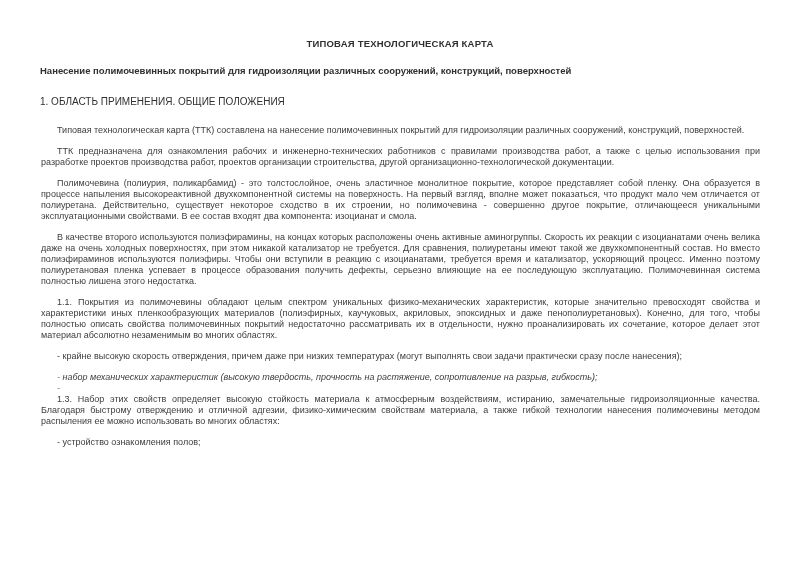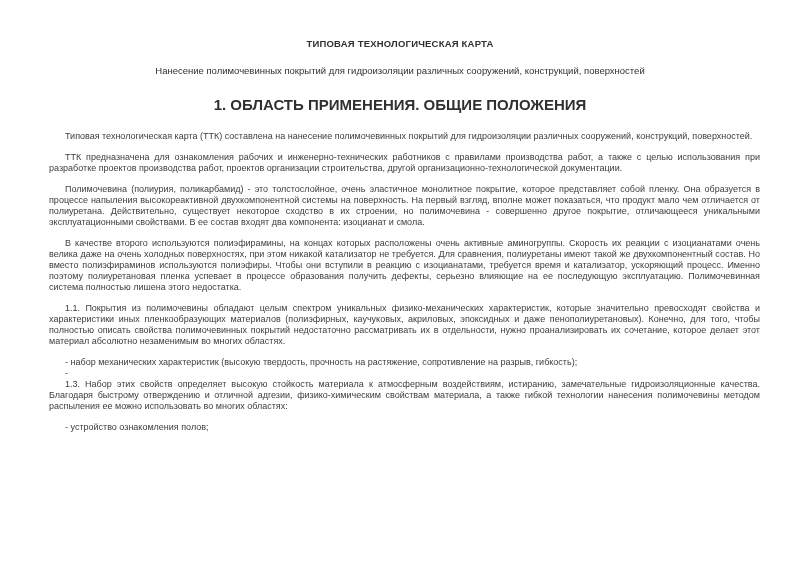--- a/index.html
+++ b/index.html
@@ -20,56 +20,56 @@
   }
   .doc-title {
     text-align: center;
     font-weight: bold;
     font-size: 9.5px;
     color: #303030;
     margin: 0 0 16px 0;
     letter-spacing: 0.2px;
   }
   .doc-subtitle {
-    text-align: center;
-    font-weight: normal;
+    font-weight: bold;
     font-size: 9.5px;
     color: #303030;
     margin: 0 0 20px 0;
   }
   .section-heading {
-    text-align: center;
-    font-weight: bold;
-    font-size: 15px;
+    font-weight: normal;
+    font-size: 10px;
     color: #303030;
     margin: 10px 0 18px 0;
   }
   .body-text p {
     font-size: 9px;
     line-height: 11px;
     text-align: justify;
     text-indent: 16px;
-    margin: 0 0 10px 9px;
+    margin: 0 0 10px 1px;
   }
   .body-text p.tight {
     margin-bottom: 0;
+    font-style: italic;
   }
 </style>
 </head>
 <body>
 
 <div class="page">
   <h1 class="doc-title">ТИПОВАЯ ТЕХНОЛОГИЧЕСКАЯ КАРТА</h1>
   <h2 class="doc-subtitle">Нанесение полимочевинных покрытий для гидроизоляции различных сооружений, конструкций, поверхностей</h2>
   <h3 class="section-heading">1. ОБЛАСТЬ ПРИМЕНЕНИЯ. ОБЩИЕ ПОЛОЖЕНИЯ</h3>
 
   <div class="body-text">
     <p>Типовая технологическая карта (ТТК) составлена на нанесение полимочевинных покрытий для гидроизоляции различных сооружений, конструкций, поверхностей.</p>
     <p>ТТК предназначена для ознакомления рабочих и инженерно-технических работников с правилами производства работ, а также с целью использования при разработке проектов производства работ, проектов организации строительства, другой организационно-технологической документации.</p>
     <p>Полимочевина (полиурия, поликарбамид) - это толстослойное, очень эластичное монолитное покрытие, которое представляет собой пленку. Она образуется в процессе напыления высокореактивной двухкомпонентной системы на поверхность. На первый взгляд, вполне может показаться, что продукт мало чем отличается от полиуретана. Действительно, существует некоторое сходство в их строении, но полимочевина - совершенно другое покрытие, отличающееся уникальными эксплуатационными свойствами. В ее состав входят два компонента: изоцианат и смола.</p>
     <p>В качестве второго используются полиэфирамины, на концах которых расположены очень активные аминогруппы. Скорость их реакции с изоцианатами очень велика даже на очень холодных поверхностях, при этом никакой катализатор не требуется. Для сравнения, полиуретаны имеют такой же двухкомпонентный состав. Но вместо полиэфираминов используются полиэфиры. Чтобы они вступили в реакцию с изоцианатами, требуется время и катализатор, ускоряющий процесс. Именно поэтому полиуретановая пленка успевает в процессе образования получить дефекты, серьезно влияющие на ее последующую эксплуатацию. Полимочевинная система полностью лишена этого недостатка.</p>
     <p>1.1. Покрытия из полимочевины обладают целым спектром уникальных физико-механических характеристик, которые значительно превосходят свойства и характеристики иных пленкообразующих материалов (полиэфирных, каучуковых, акриловых, эпоксидных и даже пенополиуретановых). Конечно, для того, чтобы полностью описать свойства полимочевинных покрытий недостаточно рассматривать их в отдельности, нужно проанализировать их сочетание, которое делает этот материал абсолютно незаменимым во многих областях.</p>
+    <p>- крайне высокую скорость отверждения, причем даже при низких температурах (могут выполнять свои задачи практически сразу после нанесения);</p>
     <p class="tight">- набор механических характеристик (высокую твердость, прочность на растяжение, сопротивление на разрыв, гибкость);</p>
     <p class="tight">-</p>
     <p>1.3. Набор этих свойств определяет высокую стойкость материала к атмосферным воздействиям, истиранию, замечательные гидроизоляционные качества. Благодаря быстрому отверждению и отличной адгезии, физико-химическим свойствам материала, а также гибкой технологии нанесения полимочевины методом распыления ее можно использовать во многих областях:</p>
     <p>- устройство ознакомления полов;</p>
   </div>
 </div>
 
 </body></html>

